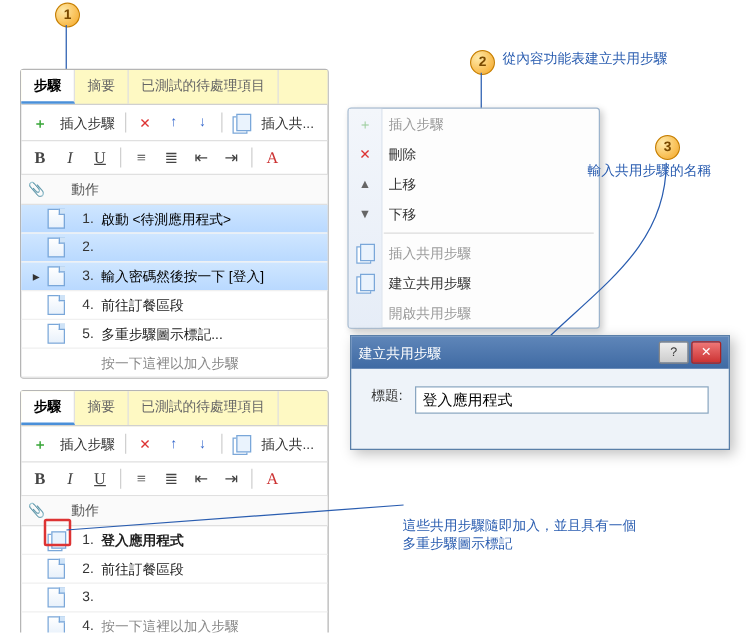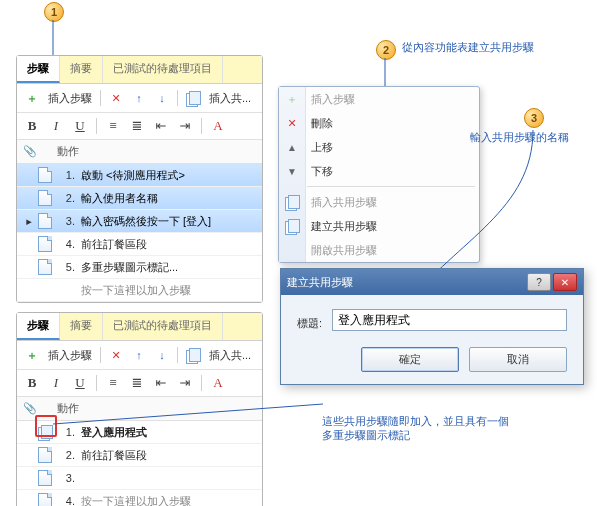--- a/index.html
+++ b/index.html
@@ -39,21 +39,21 @@
 .cm-item.disabled{color:#9a9a9a}
 .cm-item .cicon{position:absolute;left:5px;width:16px;height:16px;display:flex;align-items:center;justify-content:center}
 .cm-sep{height:1px;background:#dcdcdc;margin:3px 4px 3px 28px}
 .arrow{font-size:10px;color:#666}
 .dlg{position:absolute;border:1px solid #5a7fa8;background:#eef3f9;border-radius:0;box-shadow:3px 3px 10px rgba(0,0,0,.25)}
 .dlg-title{background:linear-gradient(#5f86b9,#3f6aa3);color:#fff;padding:4px 6px;display:flex;align-items:center;justify-content:space-between;font-size:11px}
 .dlg-ctrls{display:flex;gap:2px}
 .dlg-ctrl{width:22px;height:16px;background:linear-gradient(#eee,#ccc);border:1px solid #888;border-radius:2px;display:flex;align-items:center;justify-content:center;font-size:10px;color:#333}
 .dlg-ctrl.close{background:linear-gradient(#e77,#c33);color:#fff;border-color:#a22}
 .dlg-body{padding:14px 16px 12px}
-.dlg-row{display:flex;align-items:flex-end;gap:10px;margin-bottom:16px}
+.dlg-row{display:flex;align-items:flex-start;gap:10px;margin-bottom:16px}
 .dlg-label{color:#333}
 .dlg-input{flex:1;border:1px solid #8aa6c1;padding:3px 5px;font-size:12px;background:#fff}
 .dlg-btns{display:flex;justify-content:flex-end;gap:10px}
 .btn{min-width:72px;padding:4px 12px;background:linear-gradient(#fdfdfd,#e3e9f1);border:1px solid #8aa6c1;border-radius:2px;text-align:center}
 .btn.primary{border-color:#4f7bb5;box-shadow:0 0 0 1px #bcd4f0 inset}
 .hl-box{position:absolute;border:2px solid #d33;border-radius:2px;pointer-events:none}
 svg.connector{position:absolute;pointer-events:none}
 .bold{font-weight:bold}
 .ital{font-style:italic}
 .uline{text-decoration:underline}
@@ -122,21 +122,20 @@
         </div>
         <div class="rnum">1.</div>
         <div class="rtext">啟動 &lt;待測應用程式&gt;</div>
       </div>
     <div class="row sel">
         <div class="gutter"></div>
         <div class="ricon">
           <div class="page-icon"></div>
         </div>
         <div class="rnum">2.</div>
-        <div class="rtext">輸入使用者名稱</div>
       </div>
     <div class="row sel">
         <div class="gutter">▸</div>
         <div class="ricon">
           <div class="page-icon"></div>
         </div>
         <div class="rnum">3.</div>
         <div class="rtext">輸入密碼然後按一下 [登入]</div>
       </div>
     <div class="row">
@@ -230,24 +229,20 @@
     <div class="dlg-ctrls">
       <div class="dlg-ctrl">?</div>
       <div class="dlg-ctrl close">✕</div>
     </div>
   </div>
   <div class="dlg-body">
     <div class="dlg-row">
       <span class="dlg-label">標題:</span>
       <input class="dlg-input" value="登入應用程式" style="">
     </div>
-    <div class="dlg-btns">
-      <div class="btn primary">確定</div>
-      <div class="btn">取消</div>
-    </div>
   </div>
 </div>
 
 <div class="panel" style="left:16px;top:312px;width:245px">
   <div class="tabs">
     <div class="tab active">步驟</div>
     <div class="tab">摘要</div>
     <div class="tab">已測試的待處理項目</div>
   </div>
   <div class="toolbar">

